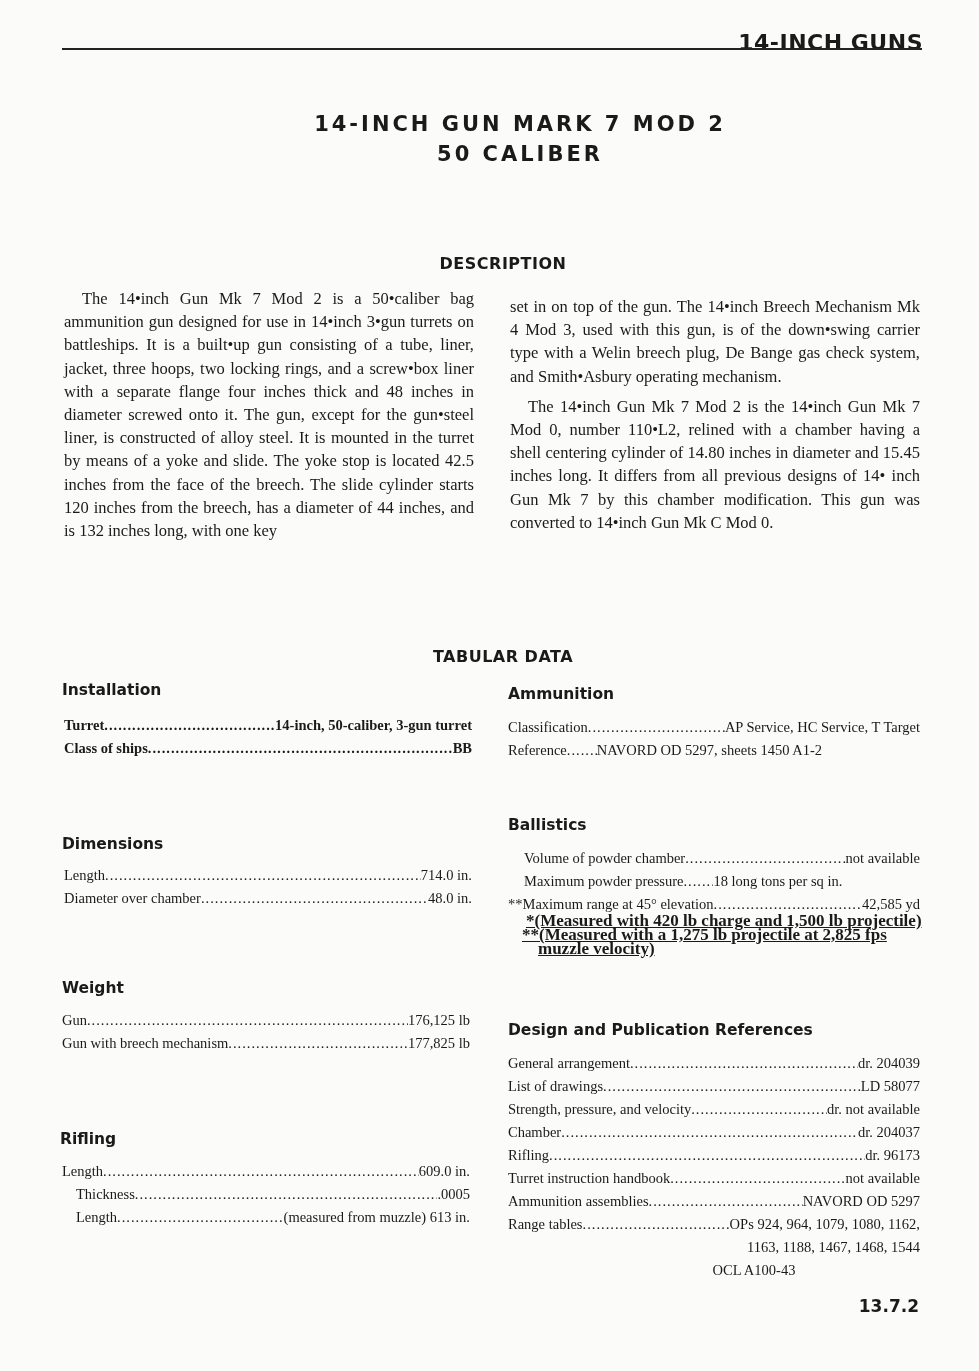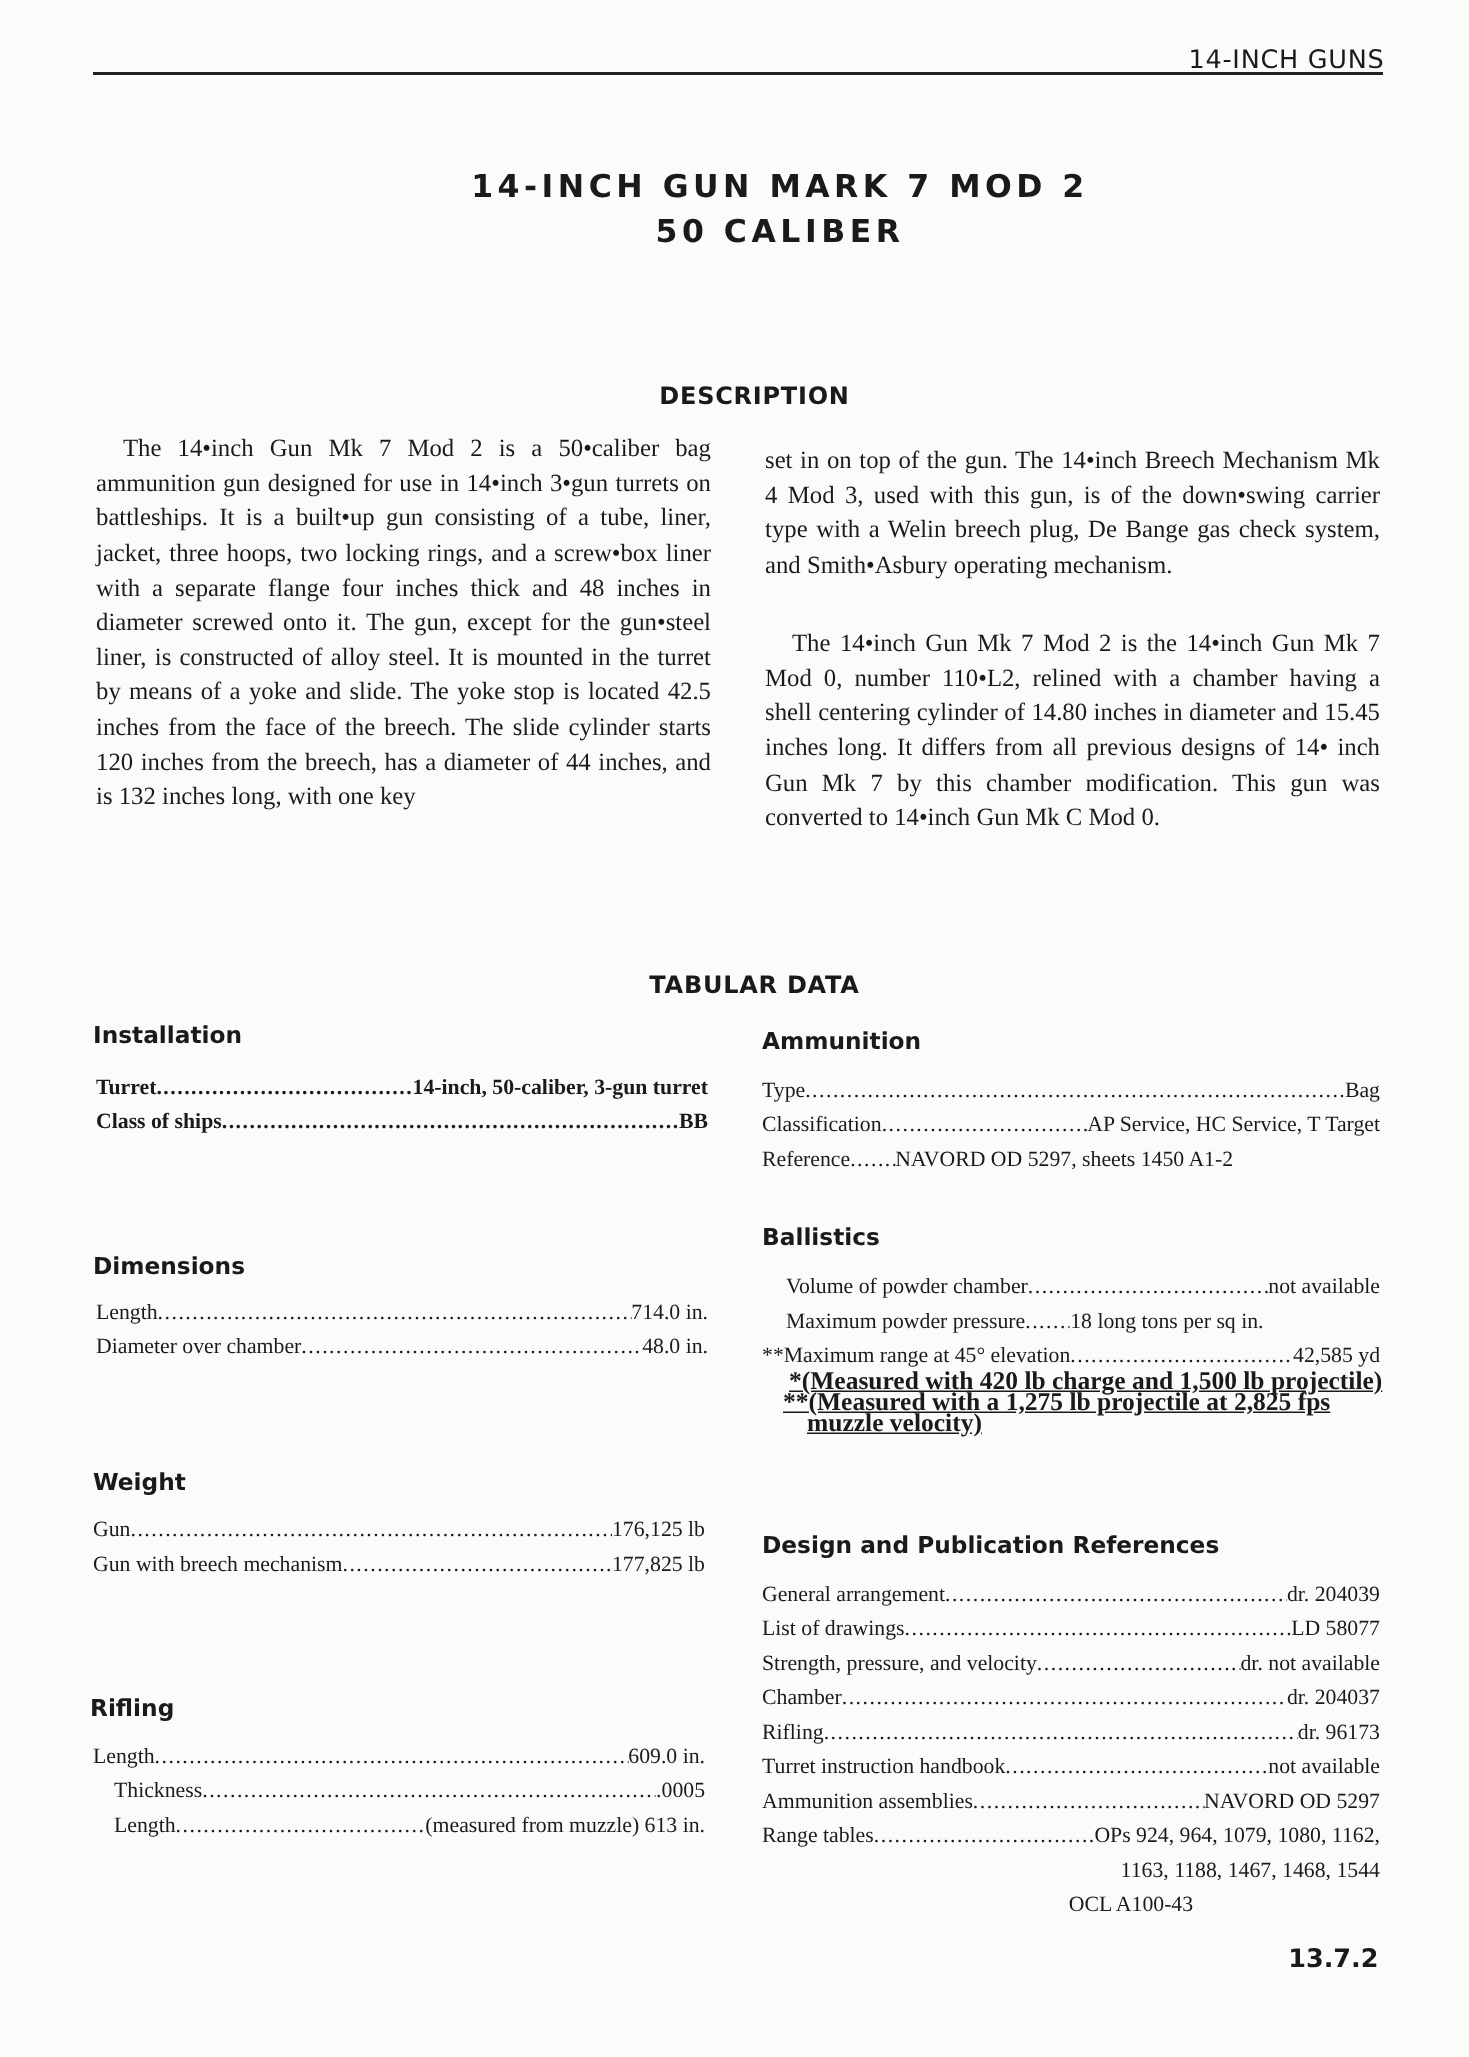--- a/index.html
+++ b/index.html
@@ -3,21 +3,21 @@
 <meta charset="utf-8">
 <style>
   html, body { margin: 0; padding: 0; }
   body {
     width: 979px; height: 1371px; background: #fbfbf9; color: #1a1a1a;
     position: relative; overflow: hidden;
     font-family: "Liberation Serif", "DejaVu Serif", serif;
   }
   .sans { font-family: "DejaVu Sans", "Liberation Sans", sans-serif; }
   .header-rule { position: absolute; left: 62px; top: 48px; width: 860px; height: 2px; background: #222; }
-  .running-head { position: absolute; right: 56px; top: 30px; font-size: 17px; font-weight: normal; letter-spacing: 0.5px; }
+  .running-head { position: absolute; right: 56px; top: 30px; font-size: 22px; font-weight: bold; letter-spacing: 0.5px; }
   .title { position: absolute; left: 0; width: 1040px; text-align: center; font-size: 21px; font-weight: bold; letter-spacing: 3px; }
   .t1 { top: 112px; }
   .t2 { top: 142px; }
   .section-head { position: absolute; left: 0; width: 1006px; text-align: center; font-size: 16px; font-weight: bold; letter-spacing: 0.5px; }
   .para { position: absolute; font-size: 16.5px; line-height: 23.2px; text-align: justify; }
   .para p { margin: 0; }
   .indent { text-indent: 18px; }
   .sub { position: absolute; font-size: 15.5px; font-weight: bold; }
   .rows { position: absolute; font-size: 14.5px; line-height: 23px; }
   .row { display: flex; white-space: nowrap; overflow: hidden; }
@@ -39,21 +39,21 @@
 <div class="header-rule"></div>
 
 <div class="title t1 sans">14-INCH GUN MARK 7 MOD 2</div>
 <div class="title t2 sans">50 CALIBER</div>
 
 <div class="section-head sans" style="top:254px">DESCRIPTION</div>
 
 <div class="para indent" style="left:64px; top:287px; width:410px;">The 14•inch Gun Mk 7 Mod 2 is a 50•caliber bag ammunition gun designed for use in 14•inch 3•gun turrets on battleships. It is a built•up gun consisting of a tube, liner, jacket, three hoops, two locking rings, and a screw•box liner with a separate flange four inches thick and 48 inches in diameter screwed onto it. The gun, except for the gun•steel liner, is constructed of alloy steel. It is mounted in the turret by means of a yoke and slide. The yoke stop is located 42.5 inches from the face of the breech. The slide cylinder starts 120 inches from the breech, has a diameter of 44 inches, and is 132 inches long, with one key</div>
 <div class="para" style="left:510px; top:295px; width:410px;">
   <p>set in on top of the gun. The 14•inch Breech Mechanism Mk 4 Mod 3, used with this gun, is of the down•swing carrier type with a Welin breech plug, De Bange gas check system, and Smith•Asbury operating mechanism.</p>
-  <p class="indent" style="margin-top:29px">The 14•inch Gun Mk 7 Mod 2 is the 14•inch Gun Mk 7 Mod 0, number 110•L2, relined with a chamber having a shell centering cylinder of 14.80 inches in diameter and 15.45 inches long. It differs from all previous designs of 14• inch Gun Mk 7 by this chamber modification. This gun was converted to 14•inch Gun Mk C Mod 0.</p>
+  <p class="indent" style="margin-top:7px">The 14•inch Gun Mk 7 Mod 2 is the 14•inch Gun Mk 7 Mod 0, number 110•L2, relined with a chamber having a shell centering cylinder of 14.80 inches in diameter and 15.45 inches long. It differs from all previous designs of 14• inch Gun Mk 7 by this chamber modification. This gun was converted to 14•inch Gun Mk C Mod 0.</p>
 </div>
 
 <div class="section-head sans" style="top:647px">TABULAR DATA</div>
 
 <div class="sub sans" style="left:62px; top:681px">Installation</div>
 <div class="rows" style="left:64px; top:714px; width:408px;font-weight:bold;">
   <div class="row">
       <span class="lbl">Turret </span>
       <span class="dots"></span>
       <span class="val">14-inch, 50-caliber, 3-gun turret</span>
@@ -107,25 +107,20 @@
     </div>
   <div class="row ind">
       <span class="lbl">Length</span>
       <span class="dots"></span>
       <span class="val">(measured from muzzle) 613 in.</span>
     </div>
 </div>
 
 <div class="sub sans" style="left:508px; top:685px">Ammunition</div>
 <div class="rows" style="left:508px; top:716px; width:412px;">
-  <div class="row">
-      <span class="lbl">Type </span>
-      <span class="dots"></span>
-      <span class="val"> Bag</span>
-    </div>
   <div class="row">
       <span class="lbl">Classification</span>
       <span class="dots"></span>
       <span class="val"> AP Service, HC Service, T Target</span>
     </div>
   <div class="row">
       <span class="lbl">Reference</span>
       <span class="dots" style="flex:0 0 30px"></span>
       <span class="val">  NAVORD OD 5297, sheets 1450 A1-2</span>
     </div>

